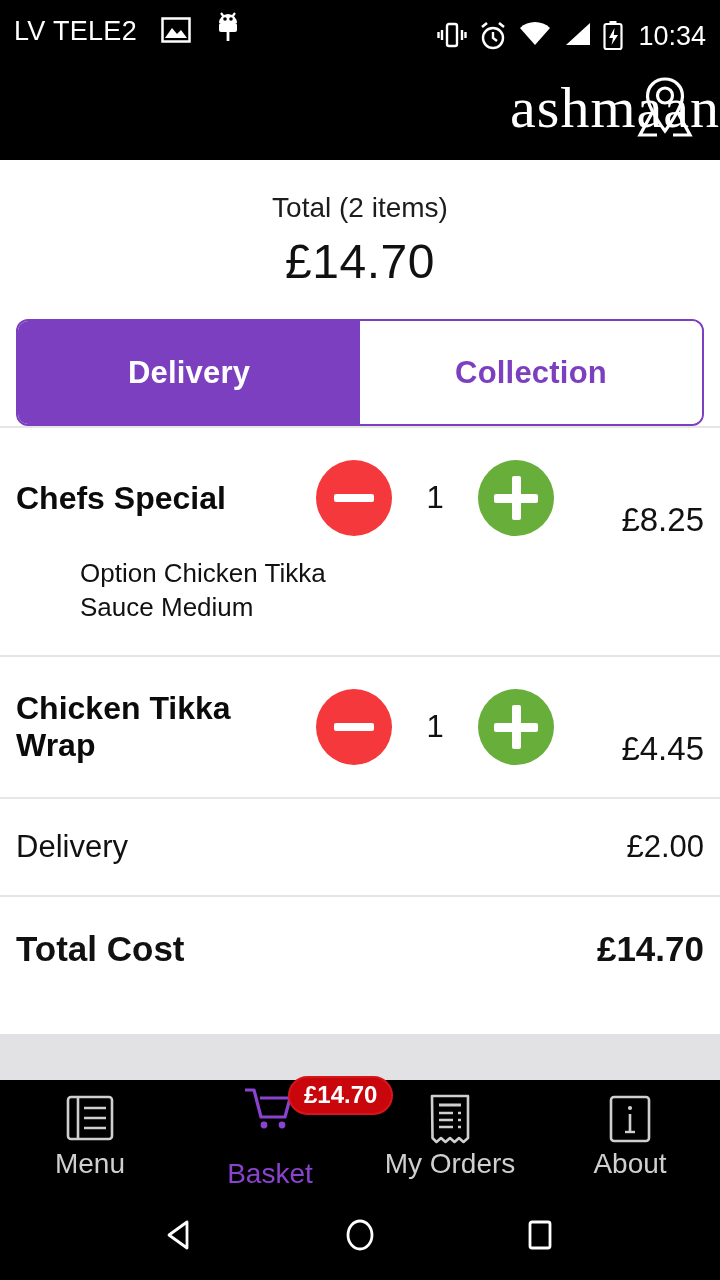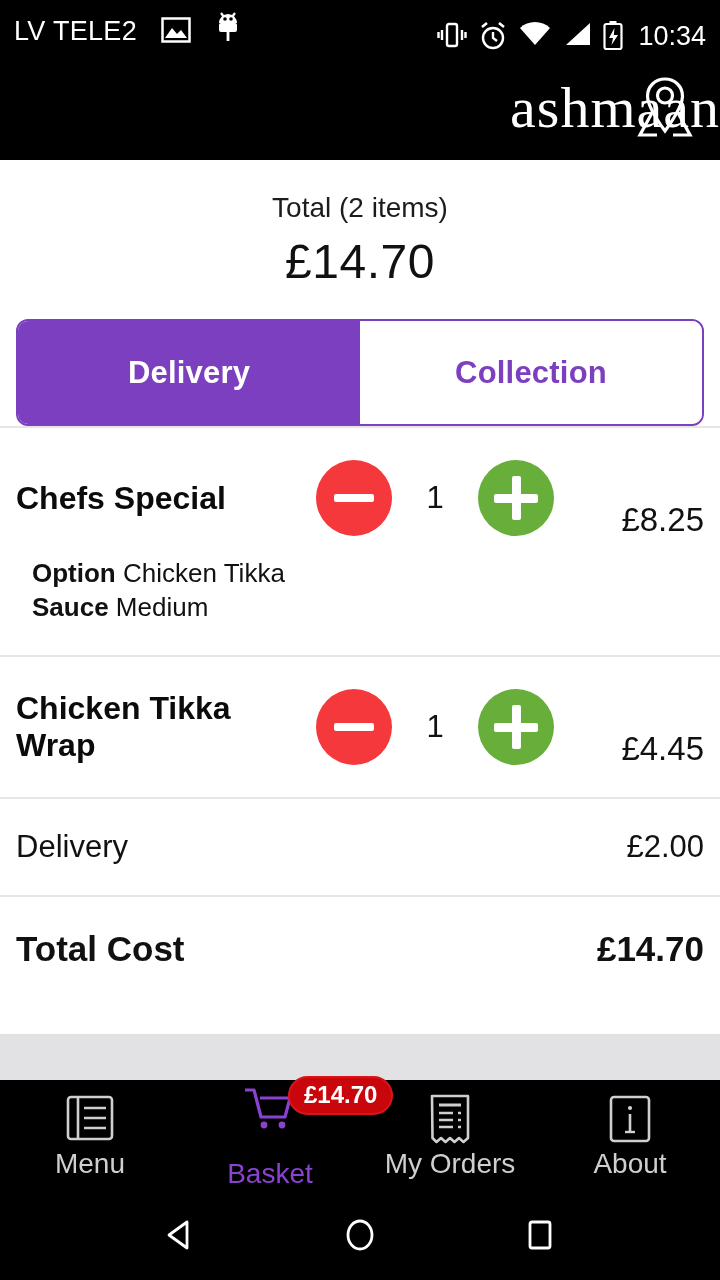--- a/index.html
+++ b/index.html
@@ -67,21 +67,21 @@
   .circle-btn.plus  { background:#68ae3b; }
   .bar-h { width:40px; height:8px; background:#fff; border-radius:2px; }
   .plus-glyph { position:relative; width:44px; height:44px; }
   .plus-glyph:before, .plus-glyph:after { content:""; position:absolute; background:#fff; border-radius:2px; }
   .plus-glyph:before { left:0; top:18px; width:44px; height:9px; }
   .plus-glyph:after { top:0; left:18px; height:44px; width:9px; }
   .qty-val { width:86px; text-align:center; font-size:31px; color:#111; }
   .item-price { margin-left:auto; font-size:33px; color:#111; font-weight:400;margin-top:44px; }
   .item-opts { padding:14px 0 24px 16px; }
   .opt-line { font-size:26px; color:#111; line-height:1.32; }
-  .opt-line b { font-weight:700; }
+  .opt-line b { font-weight:400;margin-left:48px; }
 
   
   .fee-row { display:flex; align-items:center; padding:0 16px; height:96px; }
   .fee-label { font-size:31px; color:#111; font-weight:400; }
   .fee-value { margin-left:auto; font-size:31px; color:#111; font-weight:400; }
   .fee-row.strong .fee-label, .fee-row.strong .fee-value { font-weight:700; font-size:35px; }
   .fee-row.strong { height:104px; }
 
   .filler { flex:1 1 auto; background:#fff; }
   .gray-band { height:46px; background:#e2e2e4; flex:0 0 46px; }

